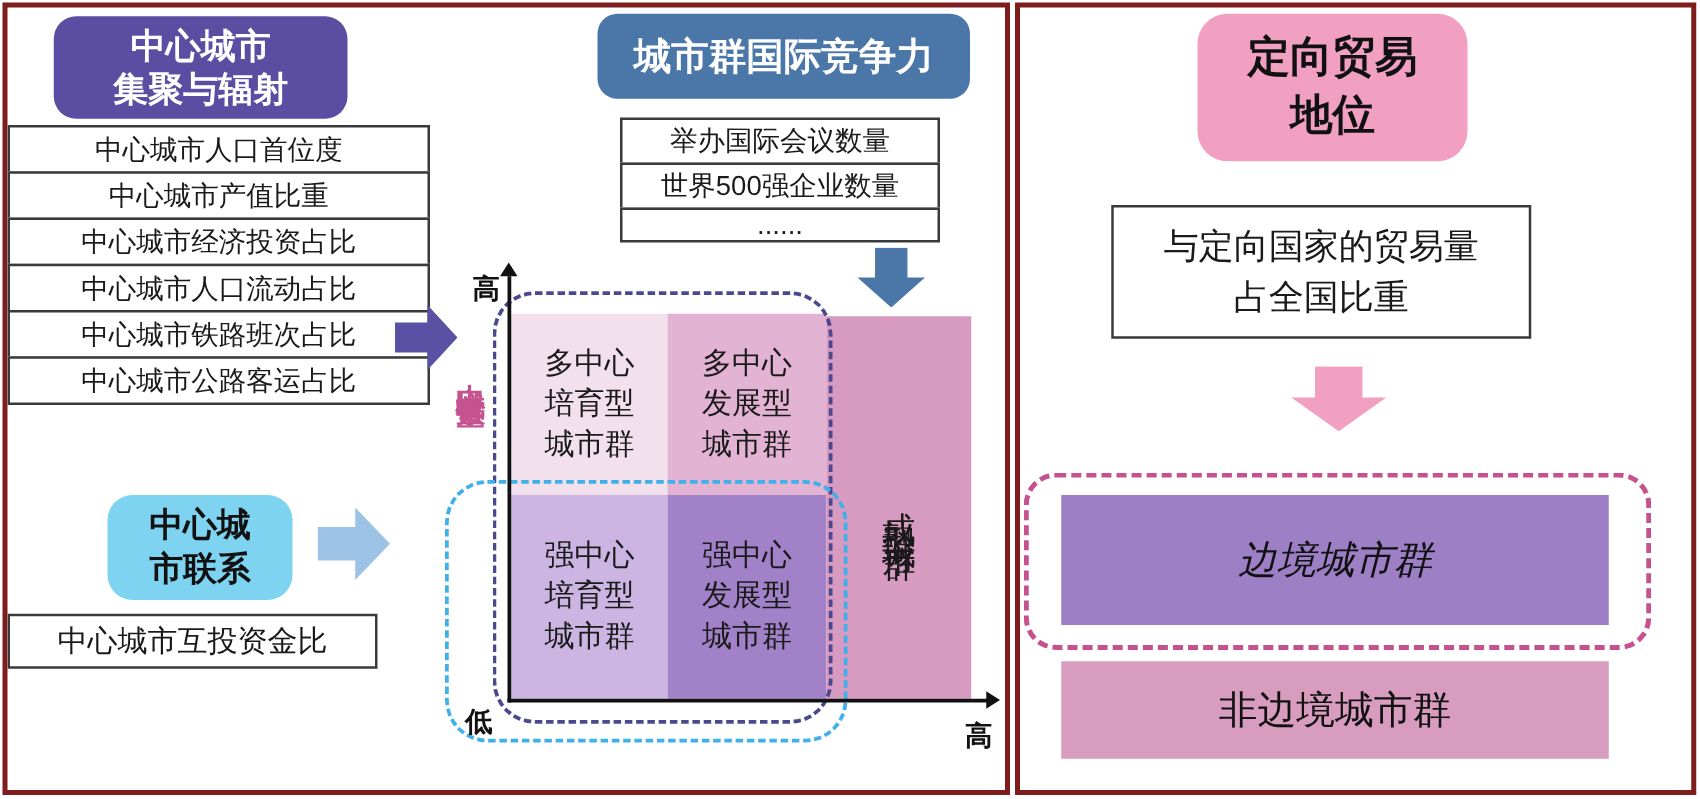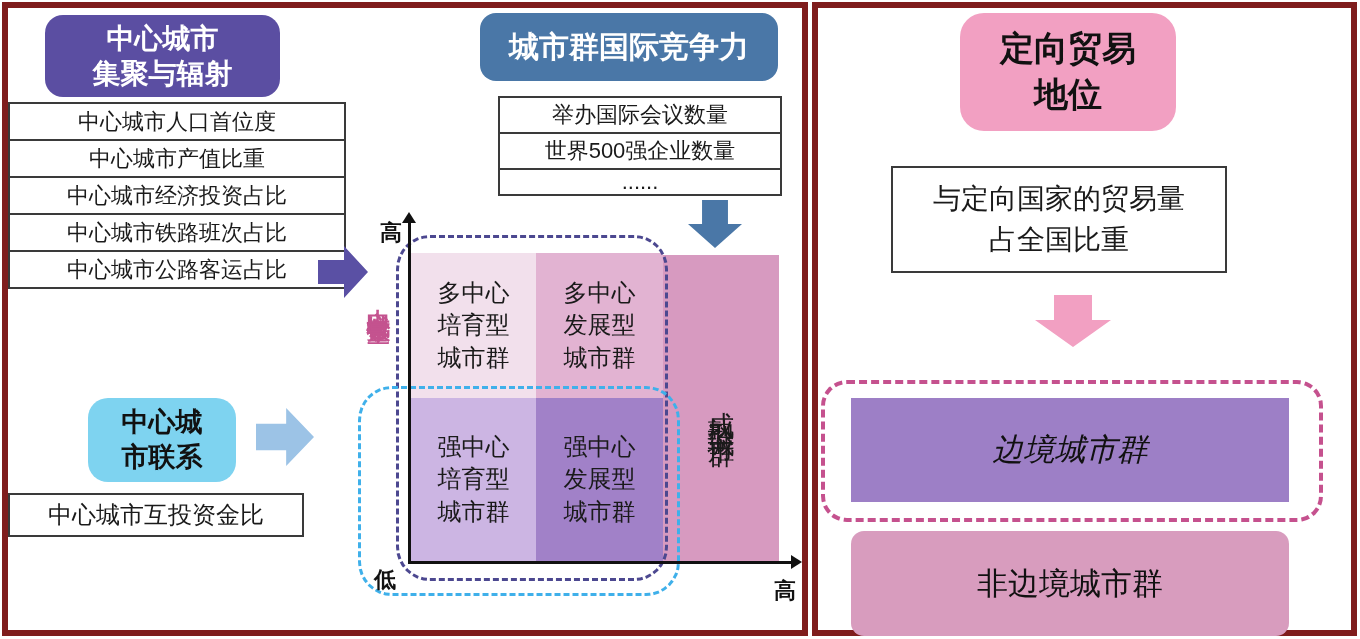--- a/index.html
+++ b/index.html
@@ -1,19 +1,19 @@
 <!DOCTYPE html>
 <html><head>
 <meta charset="utf-8">
 <style>
   * { box-sizing: border-box; margin: 0; padding: 0; }
   html, body { width: 1360px; height: 639px; background: #ffffff; }
   body { font-family: "Liberation Sans", "DejaVu Sans", sans-serif; color: #1a1a1a; position: relative; }
 
-  .panel { position: absolute; border: 6px solid #7f1d1d; background: #ffffff; }
+  .panel { position: absolute; border: 4px solid #7f1d1d; background: #ffffff; }
   #left-panel  { left: 2px;  top: 2px; width: 806px; height: 634px; }
   #right-panel { left: 812px; top: 2px; width: 545px; height: 634px; }
 
   .abs { position: absolute; }
   .pre { white-space: pre-line; }
   .center { display: flex; align-items: center; justify-content: center; text-align: center; }
 
   
   .hdr-purple { background: #5b4ea2; color: #fff; font-weight: bold; font-size: 28px; line-height: 1.25; border-radius: 18px; }
   .hdr-blue   { background: #4a77a7; color: #fff; font-weight: bold; font-size: 30px; border-radius: 16px; }
@@ -61,36 +61,37 @@
 
 <div id="left-panel" class="panel">
 
   <div class="abs center hdr-purple pre" style="left:37px; top:7px; width:235px; height:82px;">中心城市
 集聚与辐射</div>
 
   <div class="abs ind-stack" style="left:0px; top:96px; width:338px;">
     <div class="ind center" style="height:39px;">中心城市人口首位度</div>
     <div class="ind center" style="height:39px;">中心城市产值比重</div>
     <div class="ind center" style="height:39px;">中心城市经济投资占比</div>
+    <div class="ind center" style="height:39px;">中心城市人口流动占比</div>
     <div class="ind center" style="height:39px;">中心城市铁路班次占比</div>
     <div class="ind center" style="height:39px;">中心城市公路客运占比</div>
   </div>
 
   <div class="abs arrow arrow-right-purple" style="left:310px; top:238px; width:50px; height:52px;"></div>
 
   <div class="abs center hdr-cyan pre" style="left:80px; top:390px; width:148px; height:84px;">中心城
 市联系</div>
 
   <div class="abs arrow arrow-right-blue" style="left:248px; top:400px; width:58px; height:58px;"></div>
 
   <div class="abs ind center" style="left:0px; top:485px; width:296px; height:44px; font-size:24px;">中心城市互投资金比</div>
 
   <div class="abs center hdr-blue" style="left:472px; top:5px; width:298px; height:68px;text-align:center;">城市群国际竞争力</div>
 
-  <div class="abs ind-stack" style="left:490px; top:90px; width:284px;">
+  <div class="abs ind-stack" style="left:490px; top:90px; width:256px;">
     <div class="ind center" style="height:38px;">举办国际会议数量</div>
     <div class="ind center" style="height:38px;">世界500强企业数量</div>
     <div class="ind center" style="height:28px;">......</div>
   </div>
 
   <div class="abs arrow arrow-down-blue" style="left:680px; top:192px; width:54px; height:48px;"></div>
 
   <div class="abs center quad q-tl pre" style="left:403px; top:245px; width:125px; height:145px;">多中心
 培育型
 城市群</div>
@@ -128,14 +129,14 @@
 
   <div class="abs ind center pre" style="left:73px; top:158px; width:336px; height:107px; font-size:28px; line-height:1.45;">与定向国家的贸易量
 占全国比重</div>
 
   <div class="abs arrow arrow-down-pink" style="left:217px; top:287px; width:76px; height:52px;"></div>
 
   <div class="abs dash-magenta" style="left:3px; top:372px; width:502px; height:142px;"></div>
 
   <div class="abs center group-box g-border" style="left:33px; top:390px; width:438px; height:104px;font-style:italic;">边境城市群</div>
 
-  <div class="abs center group-box g-nonborder" style="left:33px; top:523px; width:438px; height:105px;border-radius:13px;">非边境城市群</div>
+  <div class="abs center group-box g-nonborder" style="left:33px; top:523px; width:438px; height:78px;">非边境城市群</div>
 </div>
 
 </body></html>

